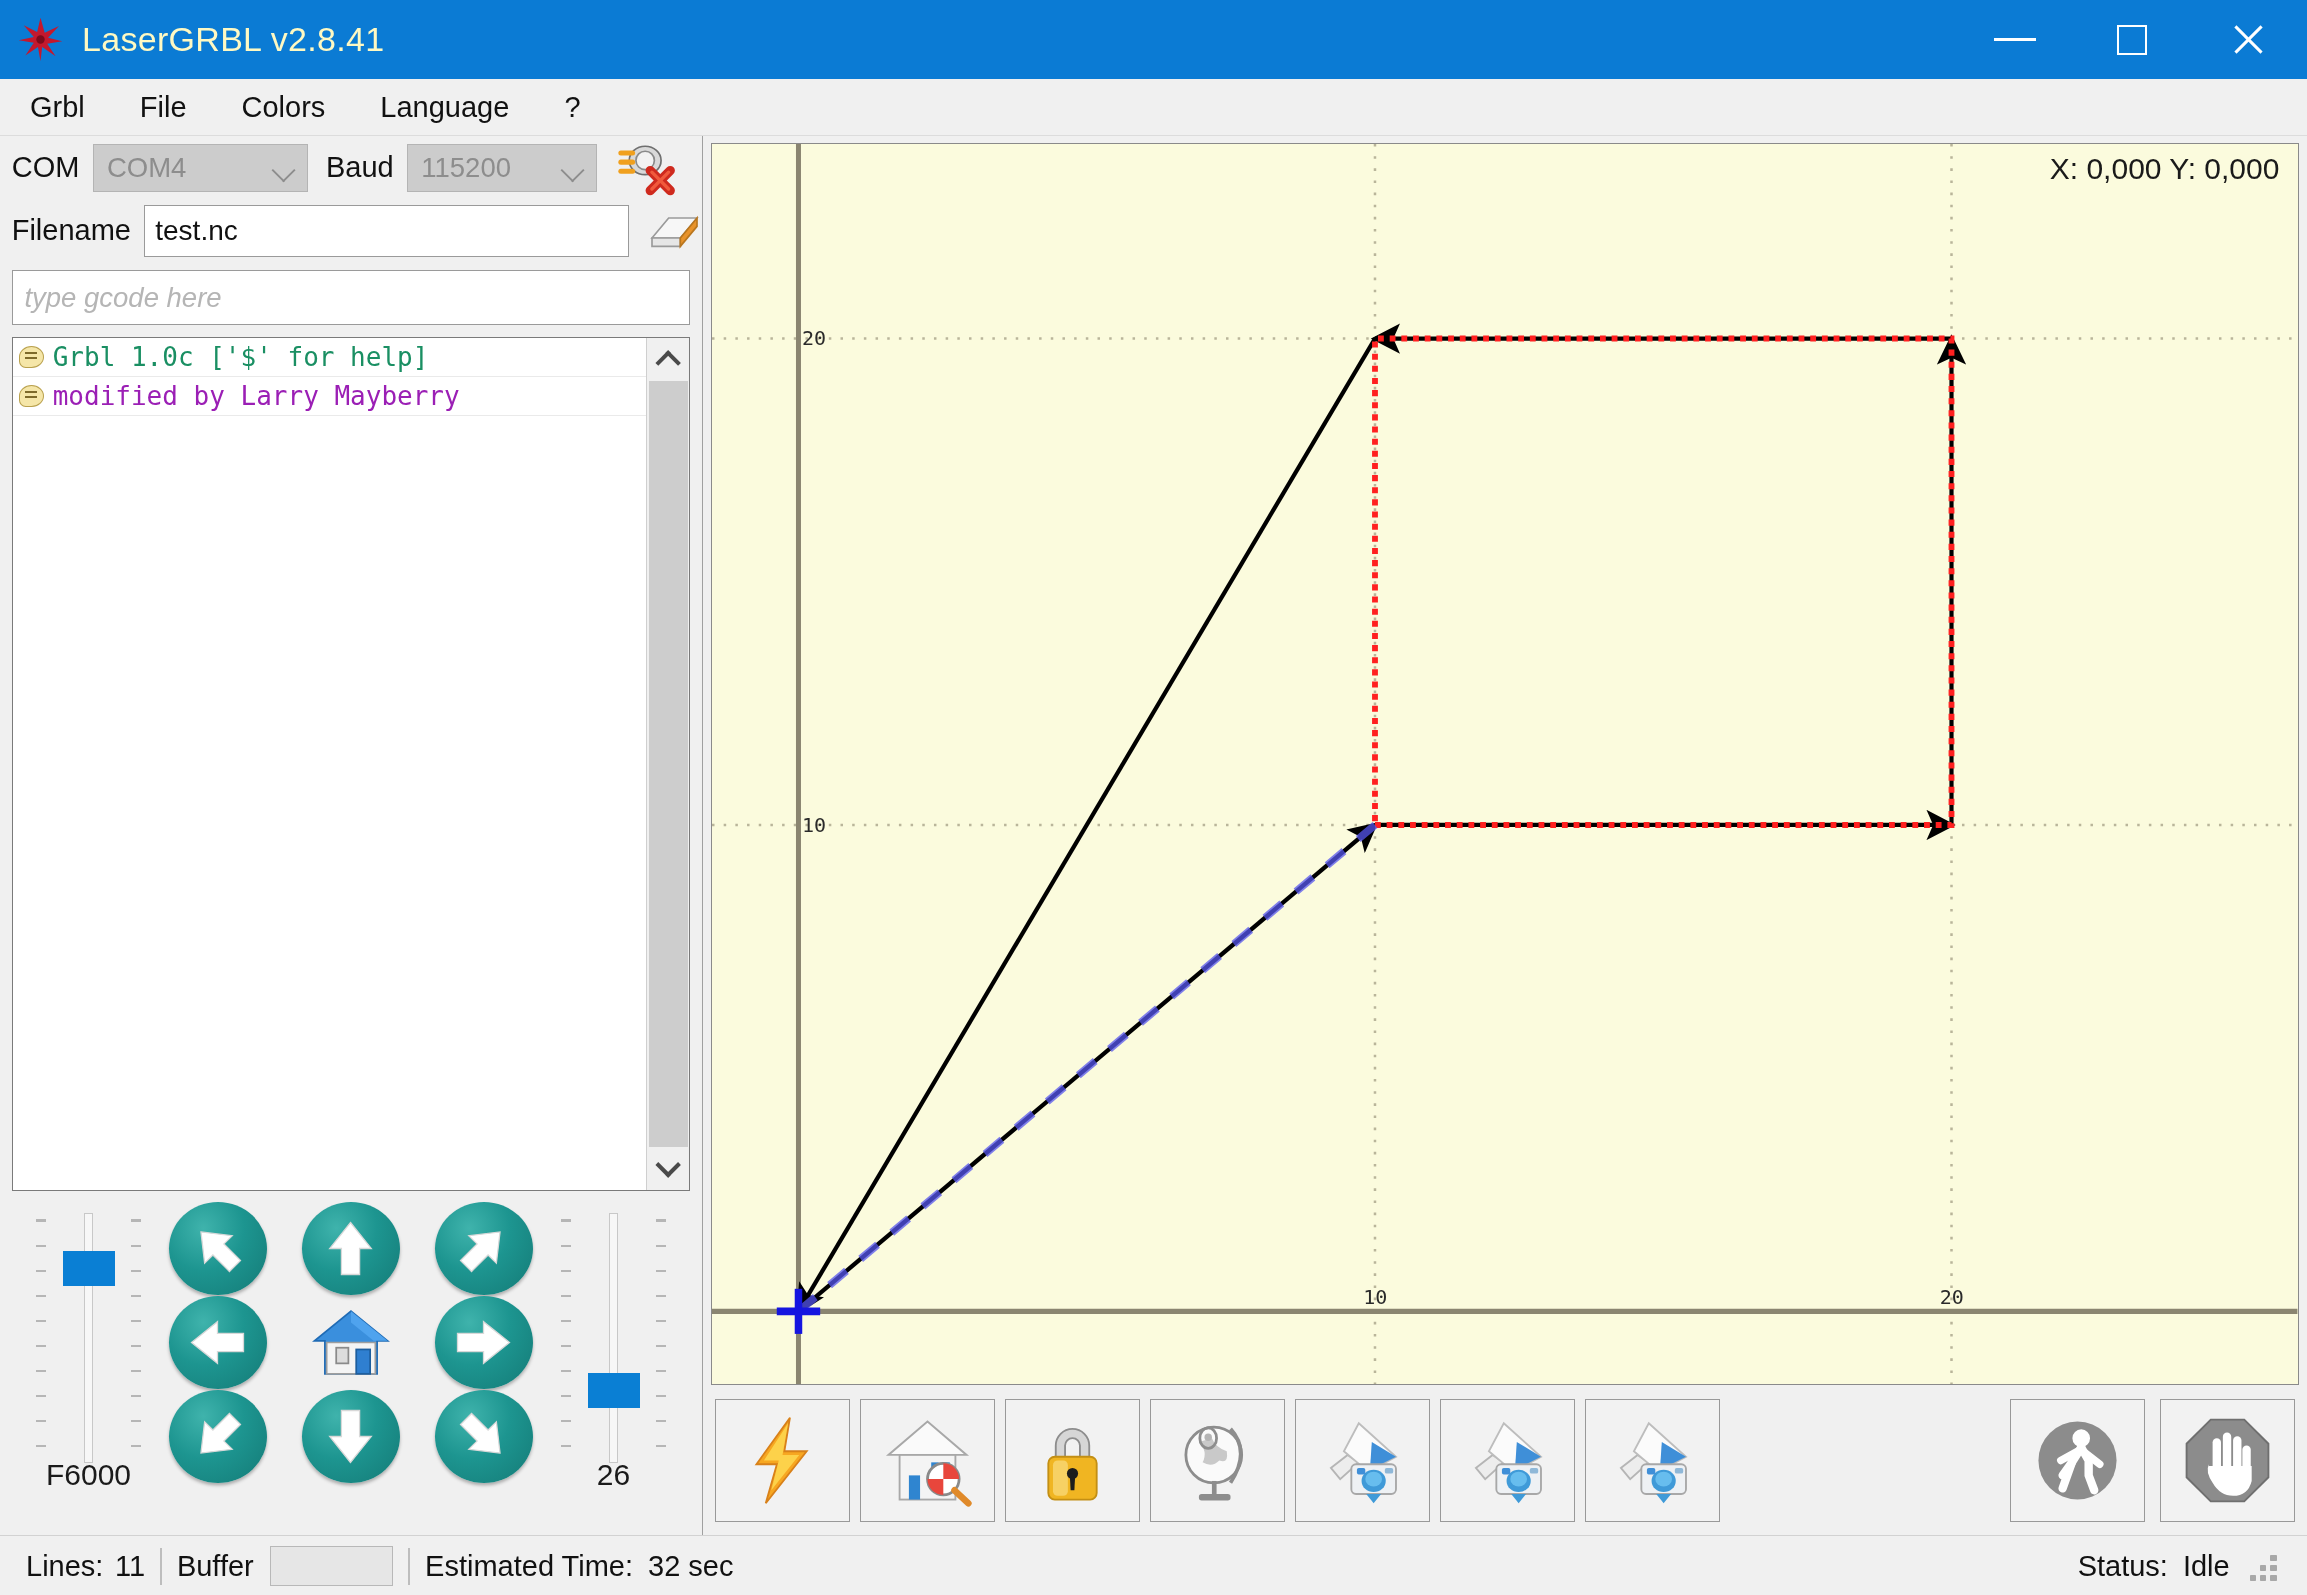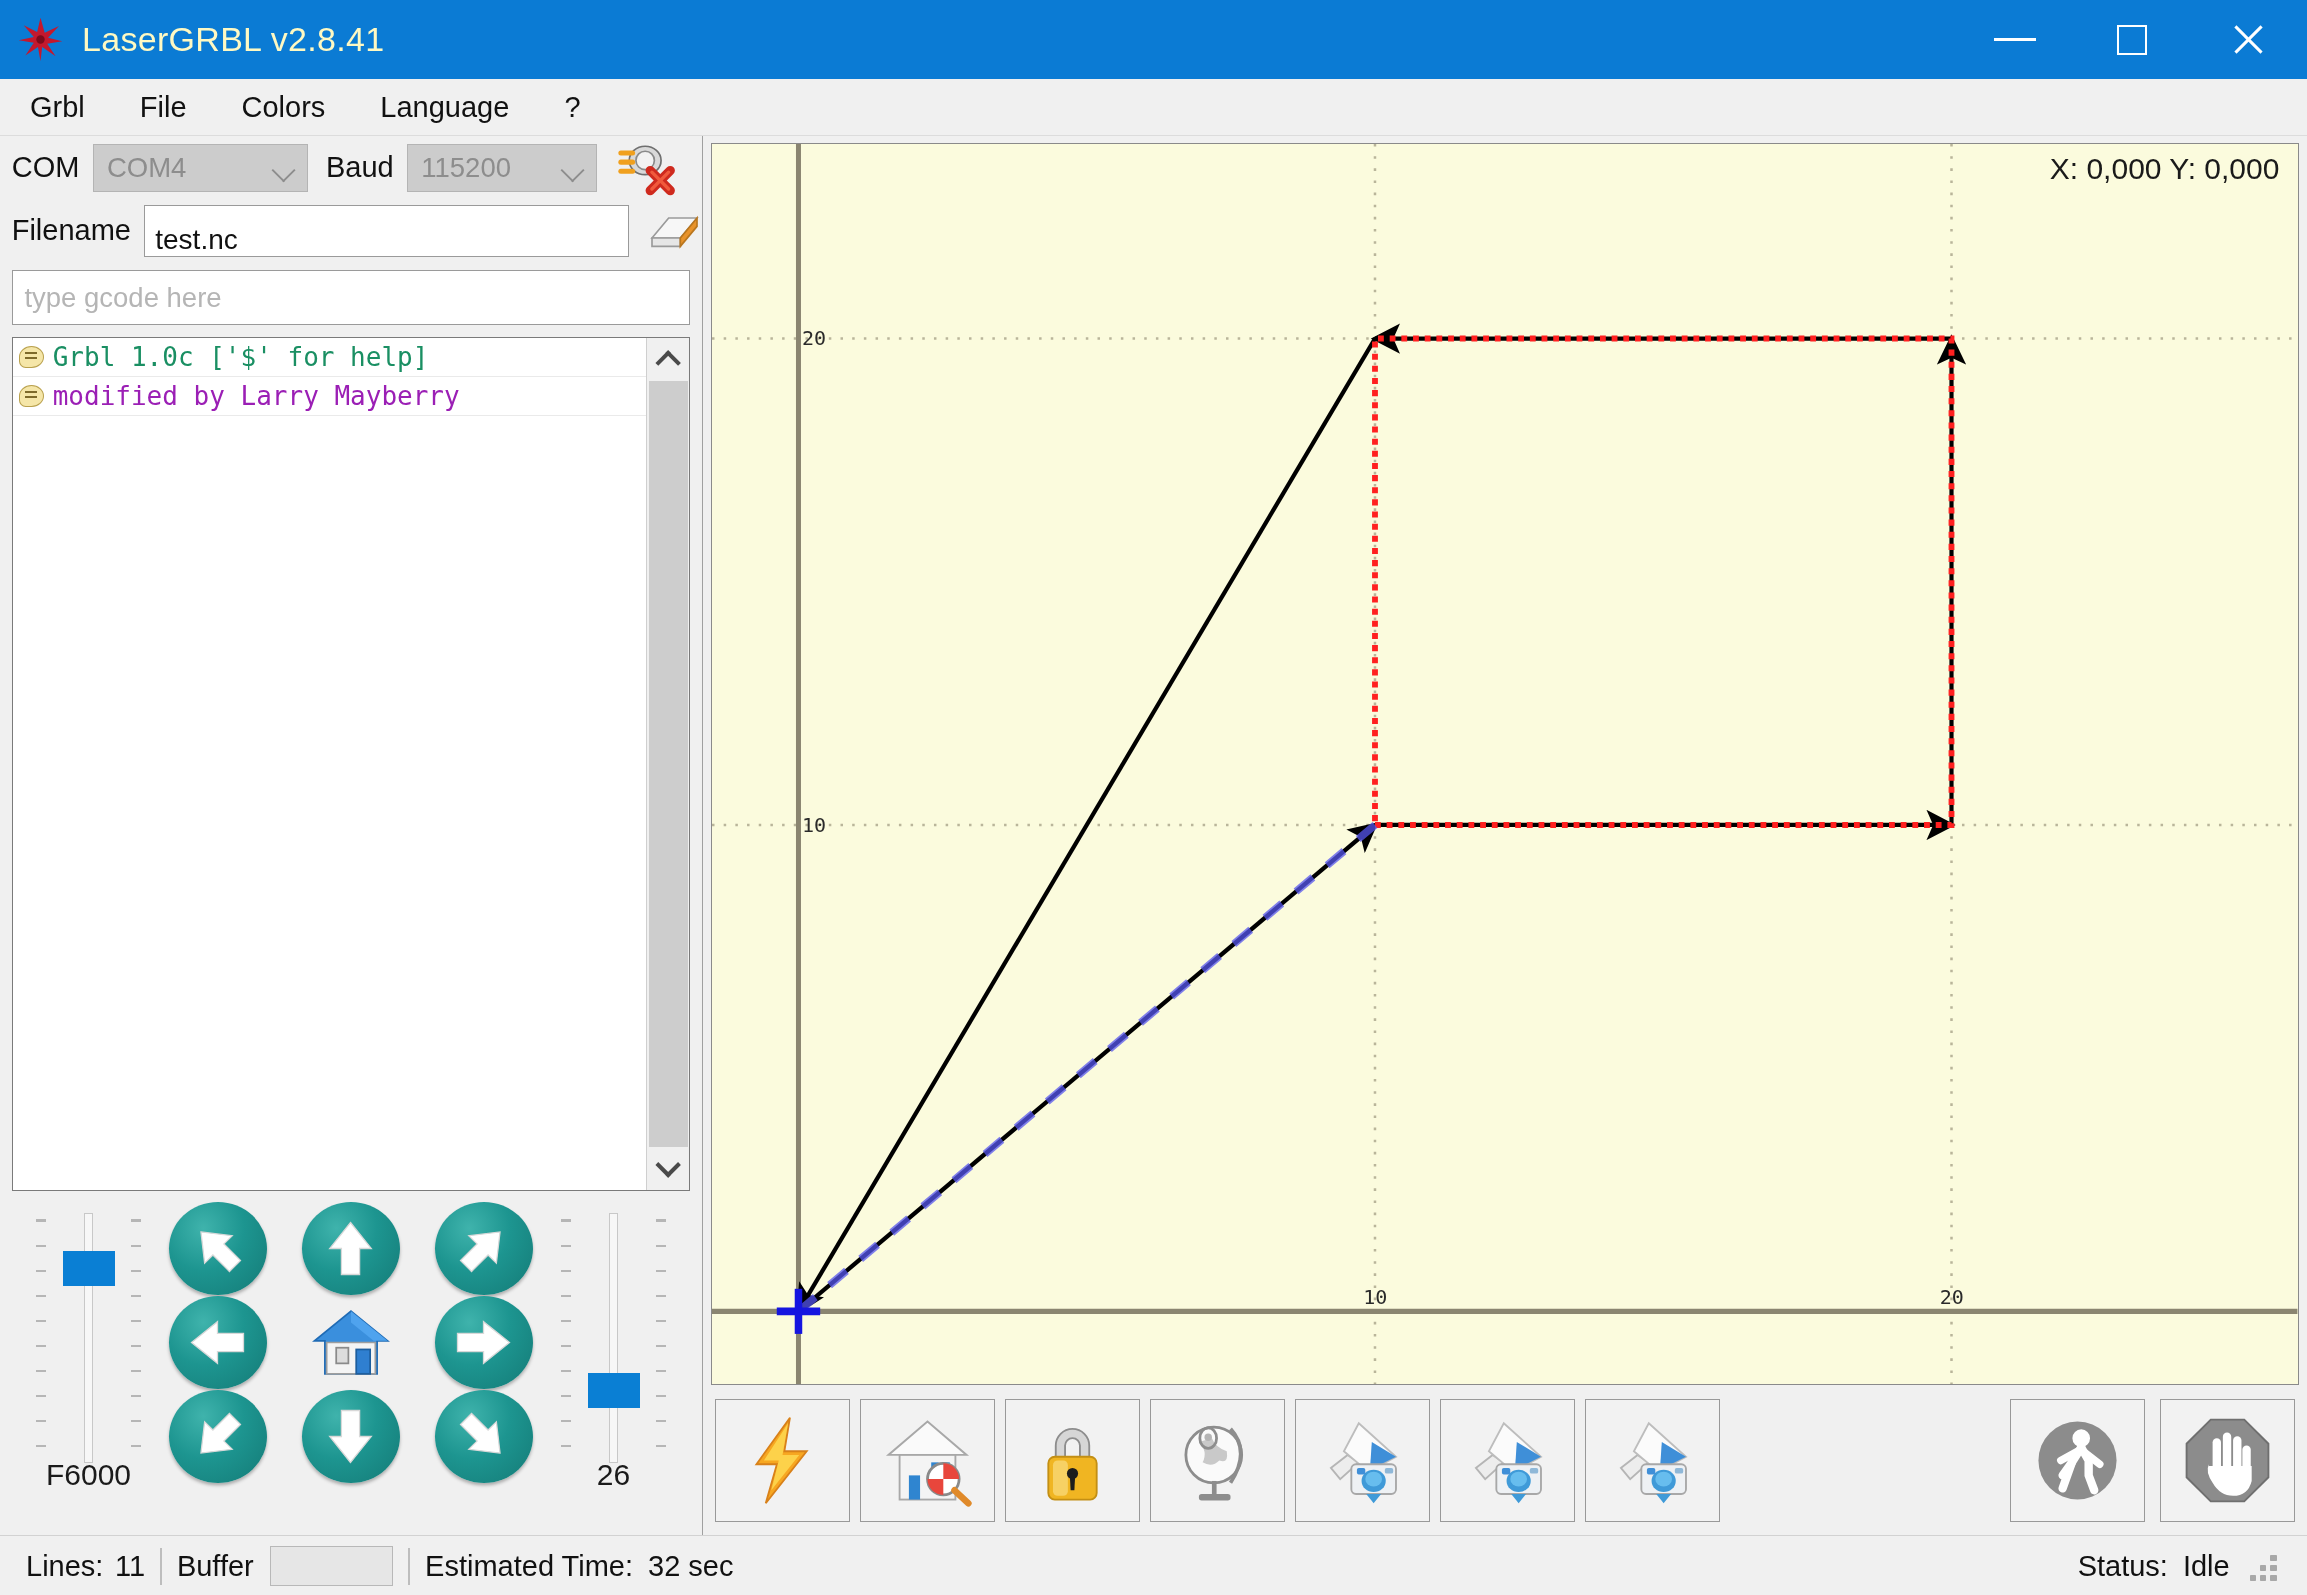--- a/index.html
+++ b/index.html
@@ -42,37 +42,37 @@
   .combo { height:48px; background:#cccccc; border:0.8px solid #b4b4b4;
            display:flex; align-items:center; position:relative; color:#8d8d8d;
            font-size:27.5px; padding-left:13.3px; }
   .combo .chev { position:absolute; right:15px; top:50%; margin-top:-5.8px;
                  width:16.7px;height:16.7px; border-left:2.5px solid #8d8d8d;
                  border-bottom:2.5px solid #8d8d8d; transform:rotate(-45deg);}
   #com-combo { width:215px; margin-left:13.3px; }
   #baud-combo { width:190px; margin-left:13.3px; }
 
   .txtbox { height:52px; background:#ffffff; border:1.7px solid #9a9a9a;
-            font-size:28px; color:#111; display:flex; align-items:flex-end;
+            font-size:28px; color:#111; display:flex; align-items:center;
             padding-left:10px; }
   #filename-box { width:500px; margin-left:13.3px; }
   #progress-bar { width:380px; margin-left:15px; border-radius:3.3px; }
   #repeat-box { width:65px; margin-left:13.3px; border-right:none; }
 
   .spinner { width:37px; height:52px; border:1.7px solid #9a9a9a; border-left:0.8px solid #bbb;
              background:#f0f0f0; display:flex; flex-direction:column; }
   .spin-half { flex:1; display:flex; align-items:center; justify-content:center; }
   .spin-half:first-child { border-bottom:0.8px solid #cfcfcf; }
   .tri-up { width:0;height:0;border-left:9.2px solid transparent;border-right:9.2px solid transparent;border-bottom:10px solid #2b2b2b;}
   .tri-dn { width:0;height:0;border-left:9.2px solid transparent;border-right:9.2px solid transparent;border-top:10px solid #2b2b2b;}
 
   
   #gcode-input { margin:8.3px 11.7px 0 11.7px; height:55px; background:#fff;
                  border:1.7px solid #9a9a9a; display:flex; align-items:center;
-                 padding-left:11.7px; font-size:27.5px; color:#b5b5b5; }
+                 padding-left:11.7px; font-size:27.5px; color:#b5b5b5;font-style:italic; }
 
   
   #console-wrap { margin:11.7px 11.7px 0 11.7px; flex:1 1 auto; min-height:0;
                   background:#fff; border:1.7px solid #7a7a7a; display:flex; }
   #console-list { flex:1 1 auto; overflow:hidden; }
   .cline { height:39px; display:flex; align-items:center; padding-left:6.7px;
            border-bottom:0.8px solid #eaeaea; font-family:"DejaVu Sans Mono", monospace;
            font-size:26px; white-space:nowrap; }
   .bubble { width:25px;height:22px;flex:0 0 25px; margin-right:8.3px; position:relative;
             background:#f5e6a8; border:1.7px solid #b9a14e; border-radius:50% 50% 50% 6.7px; }

